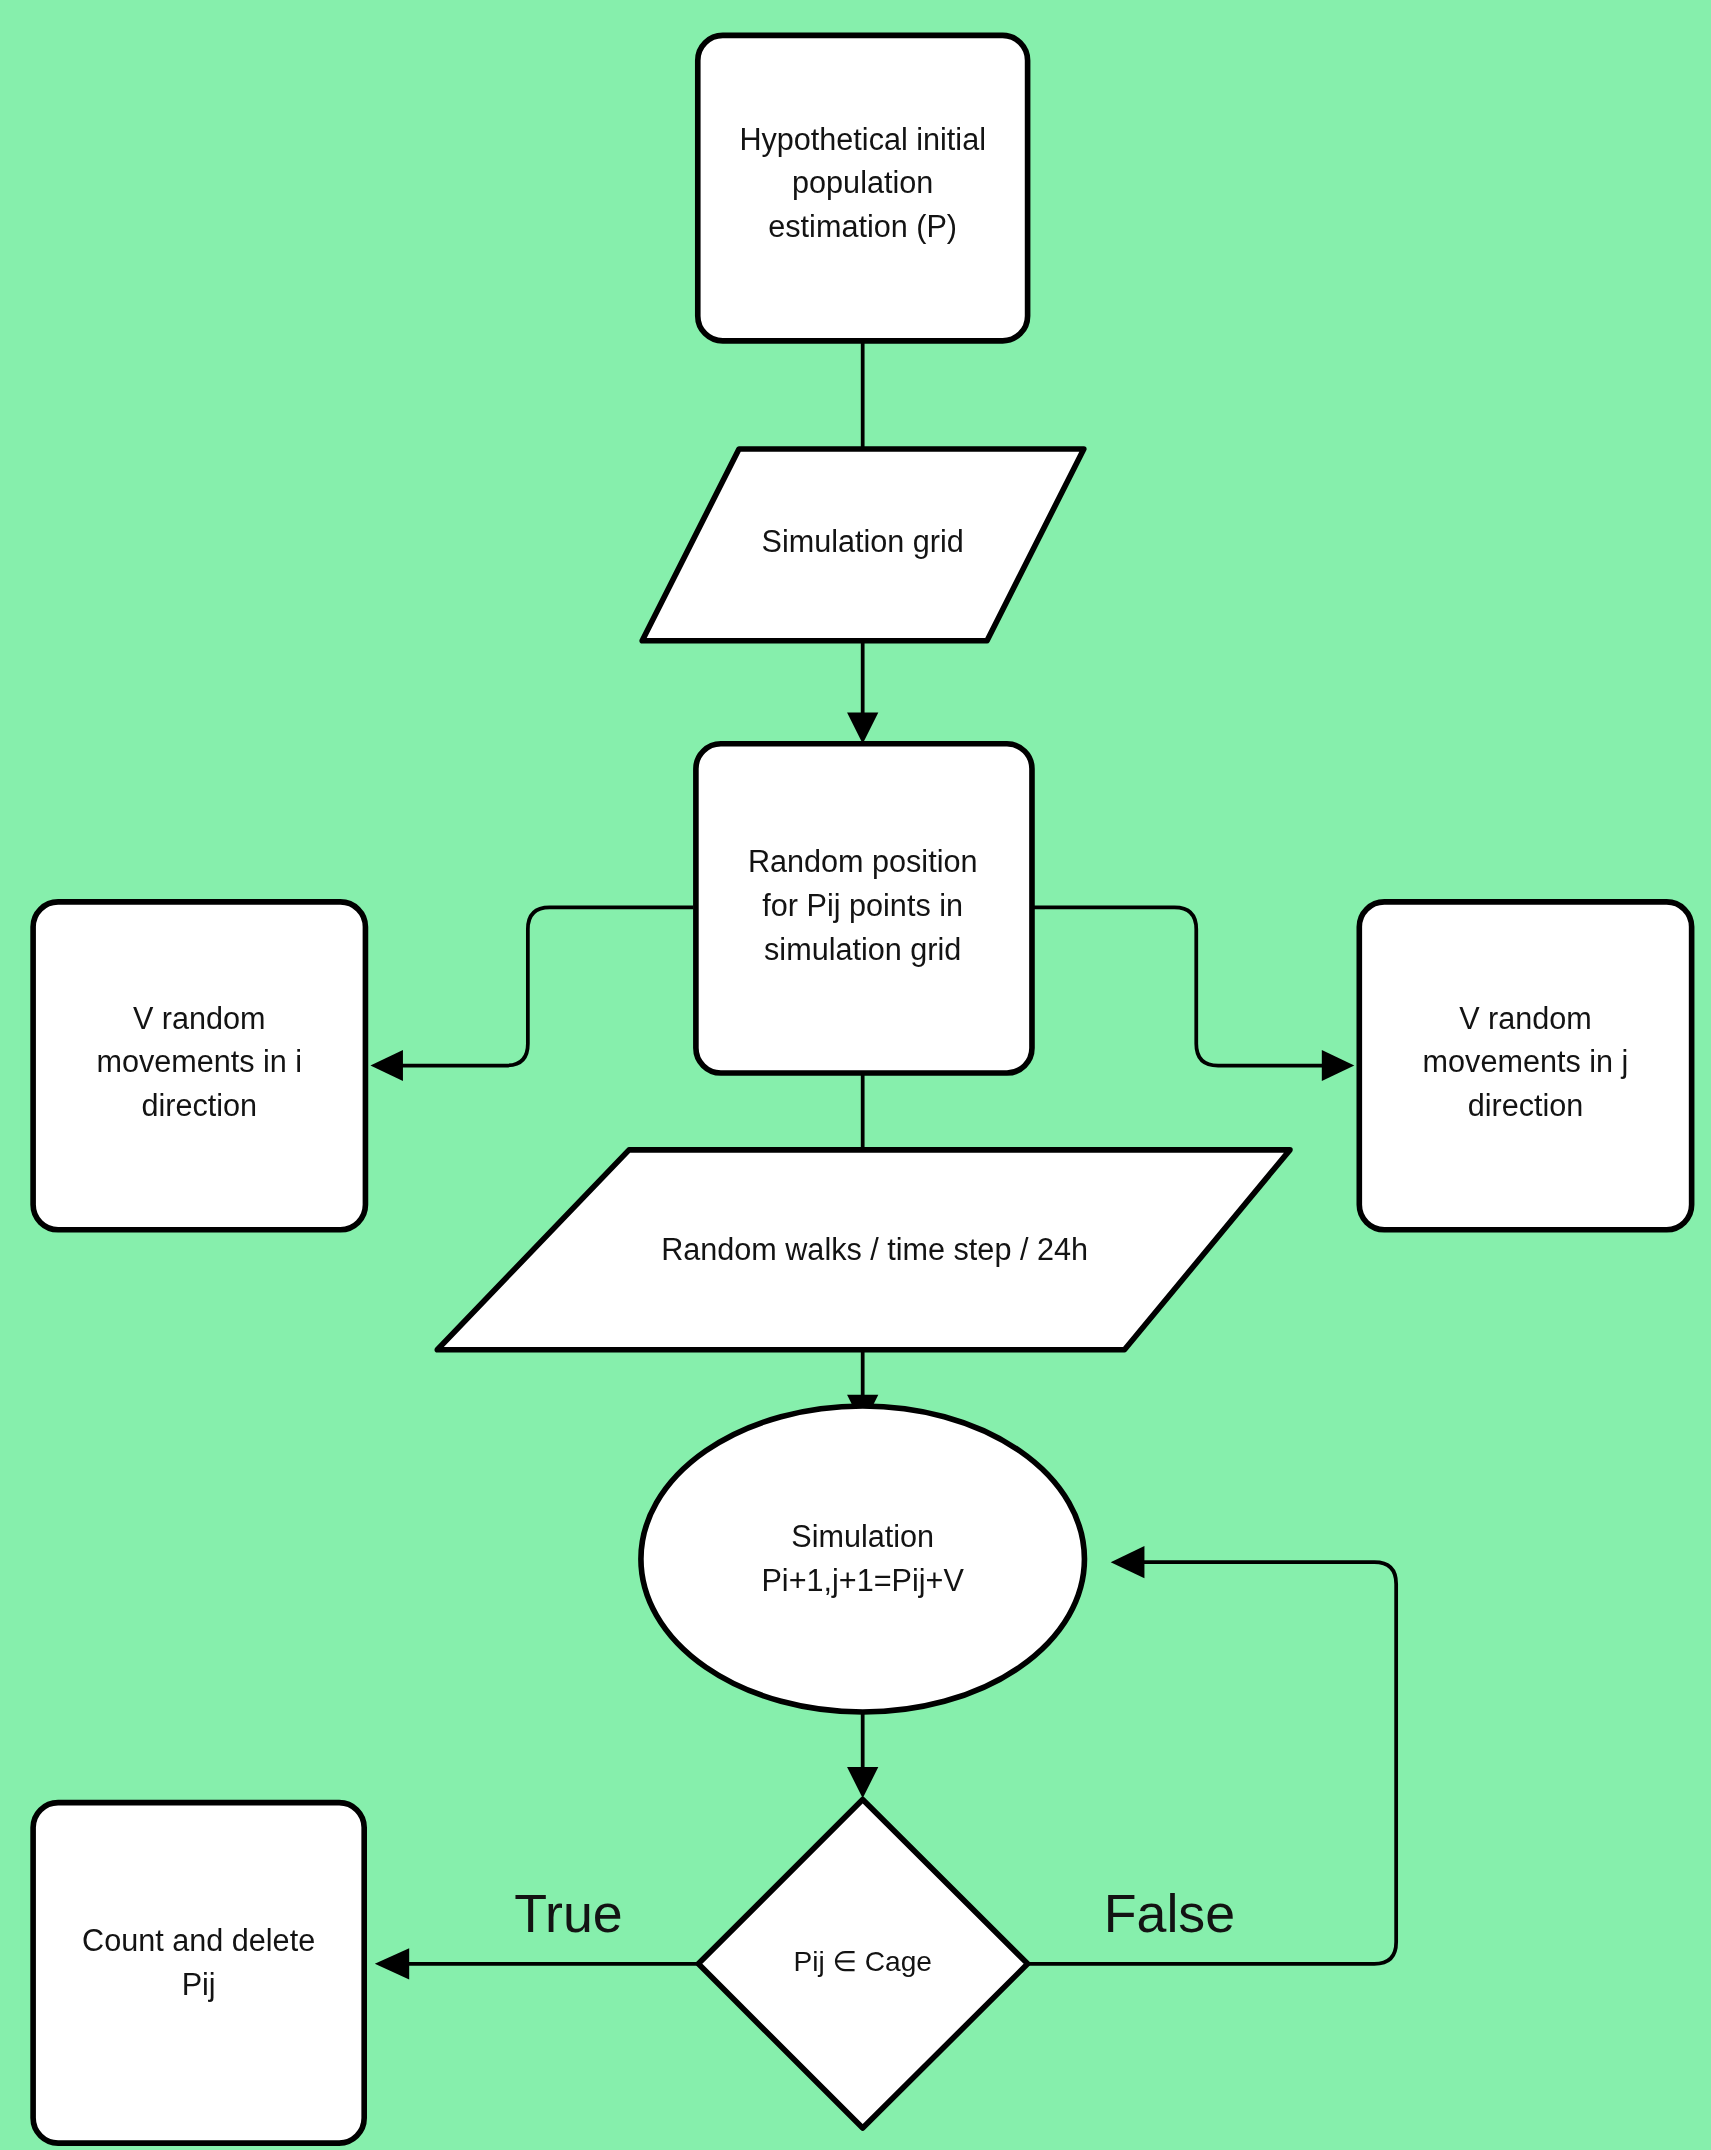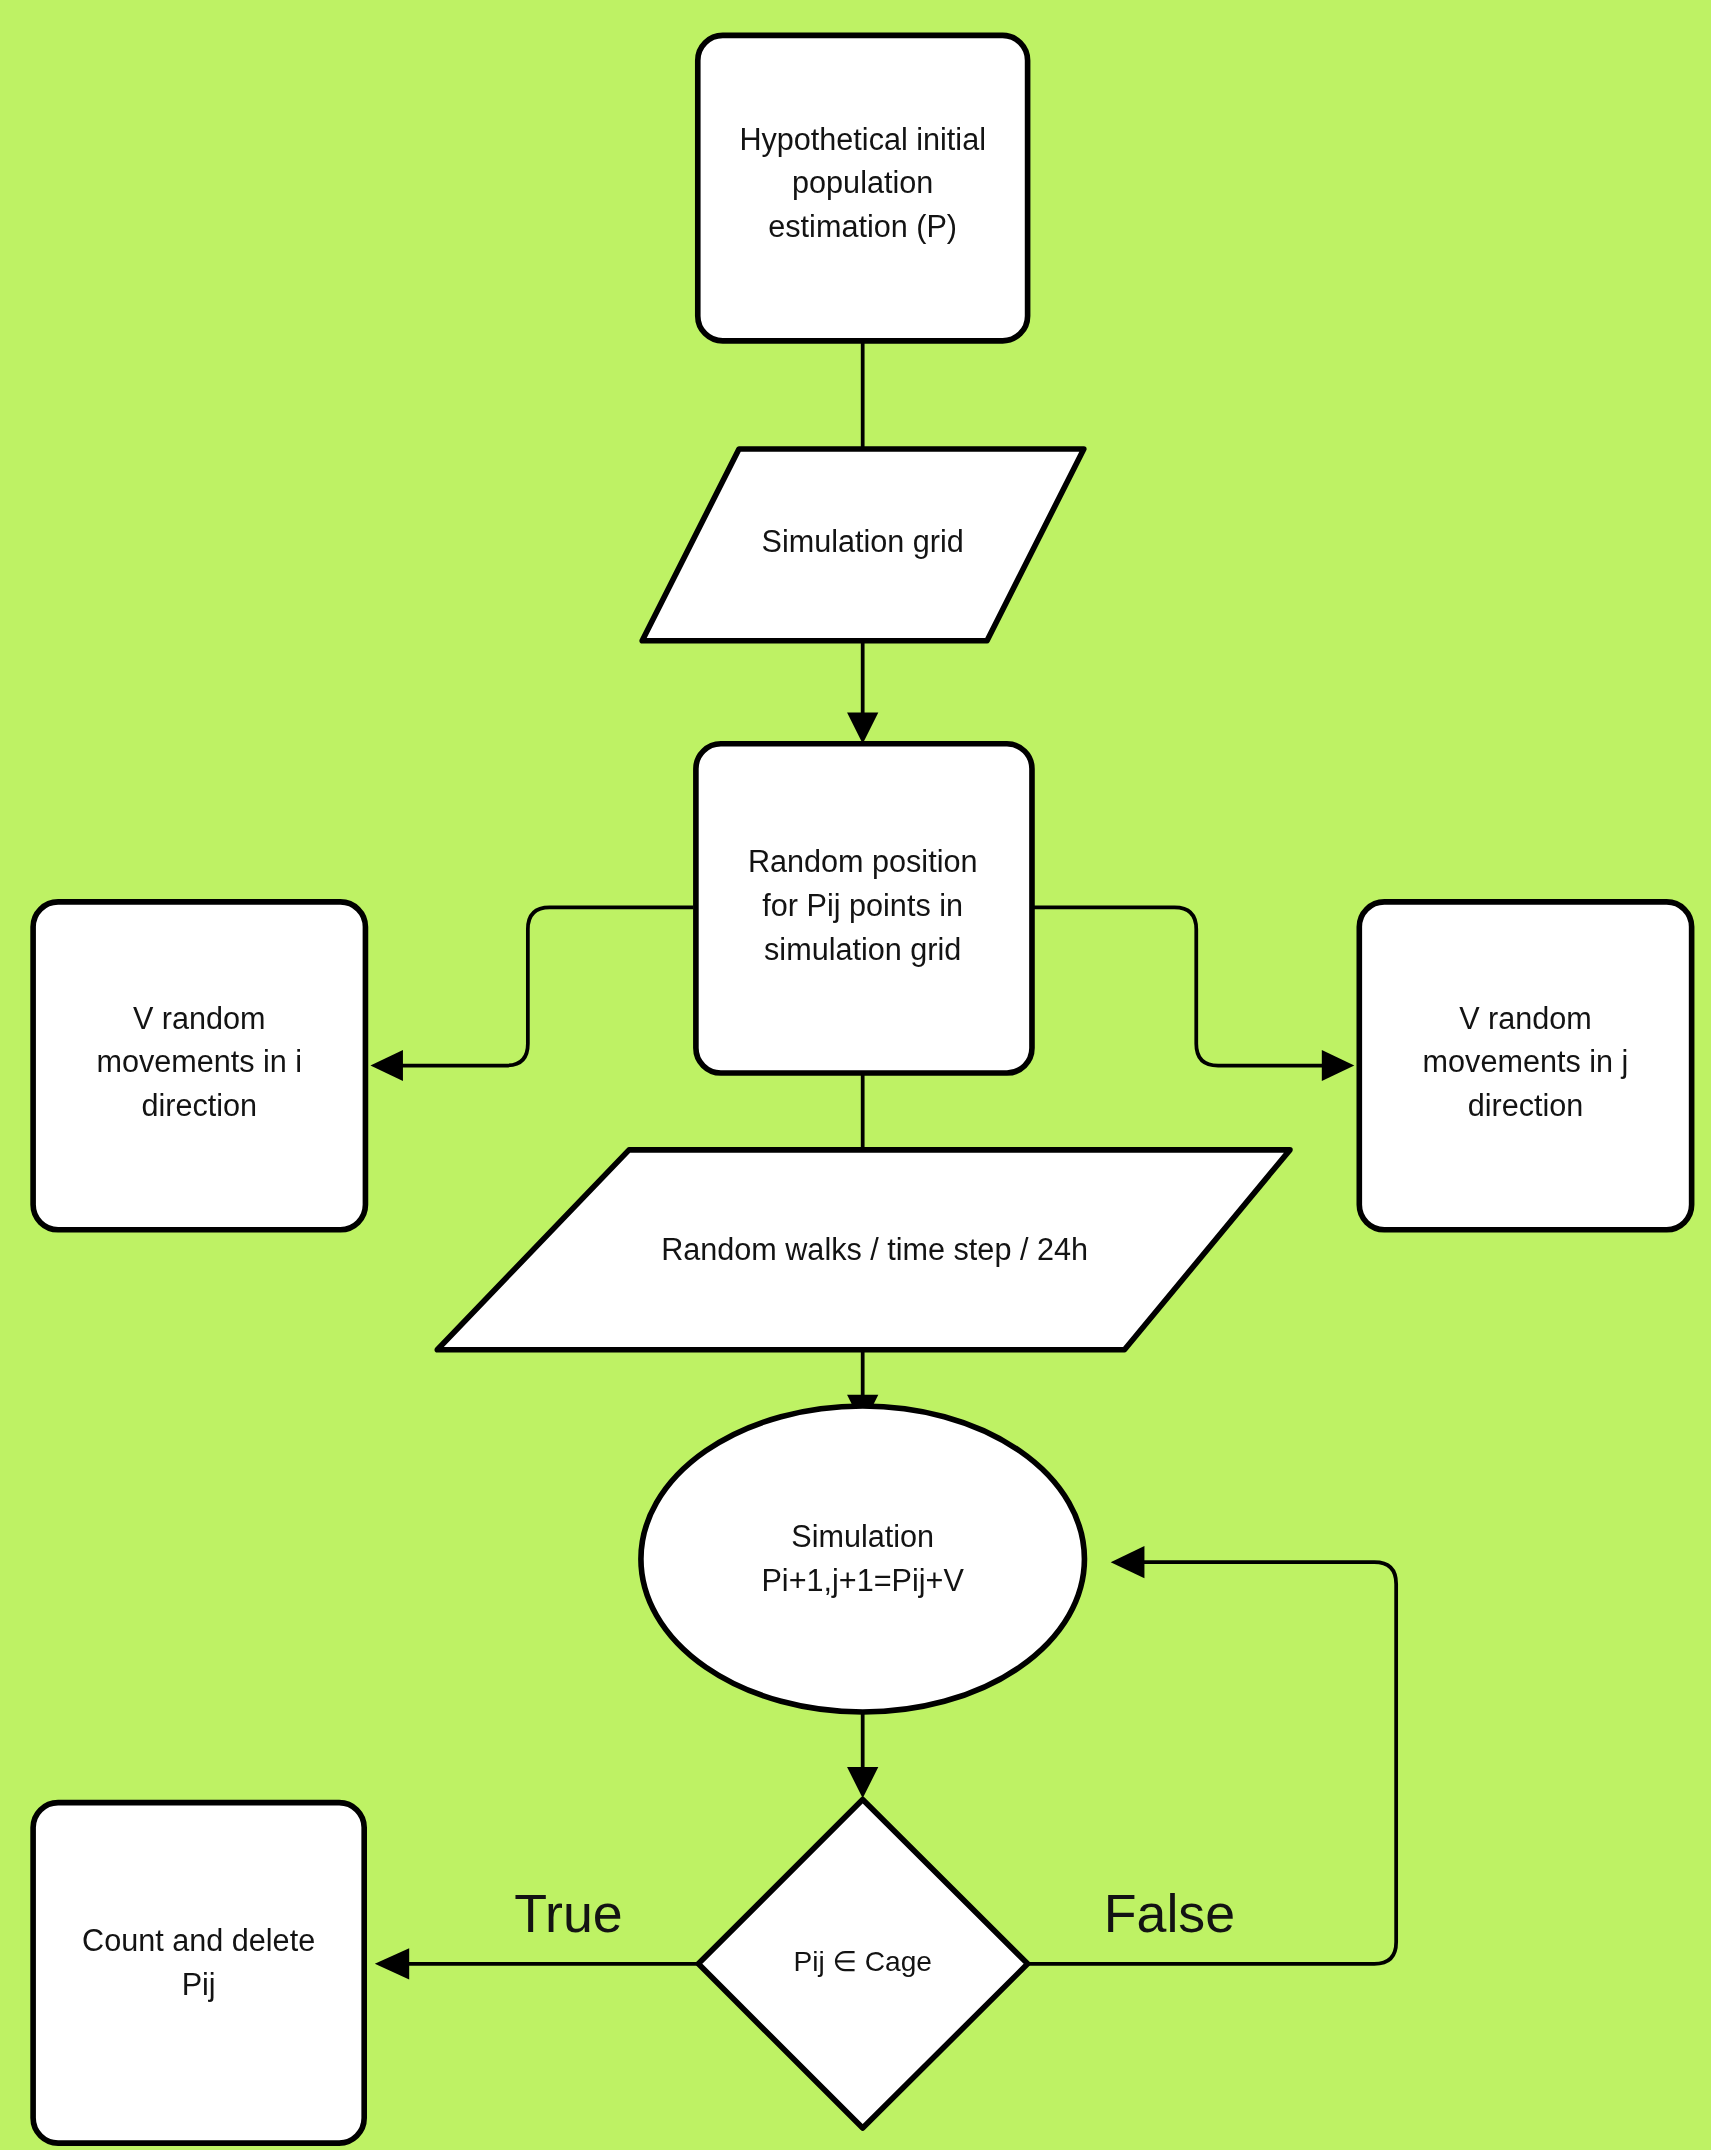--- a/index.html
+++ b/index.html
@@ -4,21 +4,21 @@
 <style>
   html, body {
     margin: 0;
     padding: 0;
     background: #ffffff;
   }
   #stage {
     position: relative;
     width: 1711px;
     height: 2151px;
-    background: #bef264;
+    background: #86efac;
     overflow: hidden;
     font-family: "Liberation Sans", sans-serif;
   }
   #flow-svg {
     position: absolute;
     top: 0;
     left: 0;
     width: 1711px;
     height: 2151px;
   }

